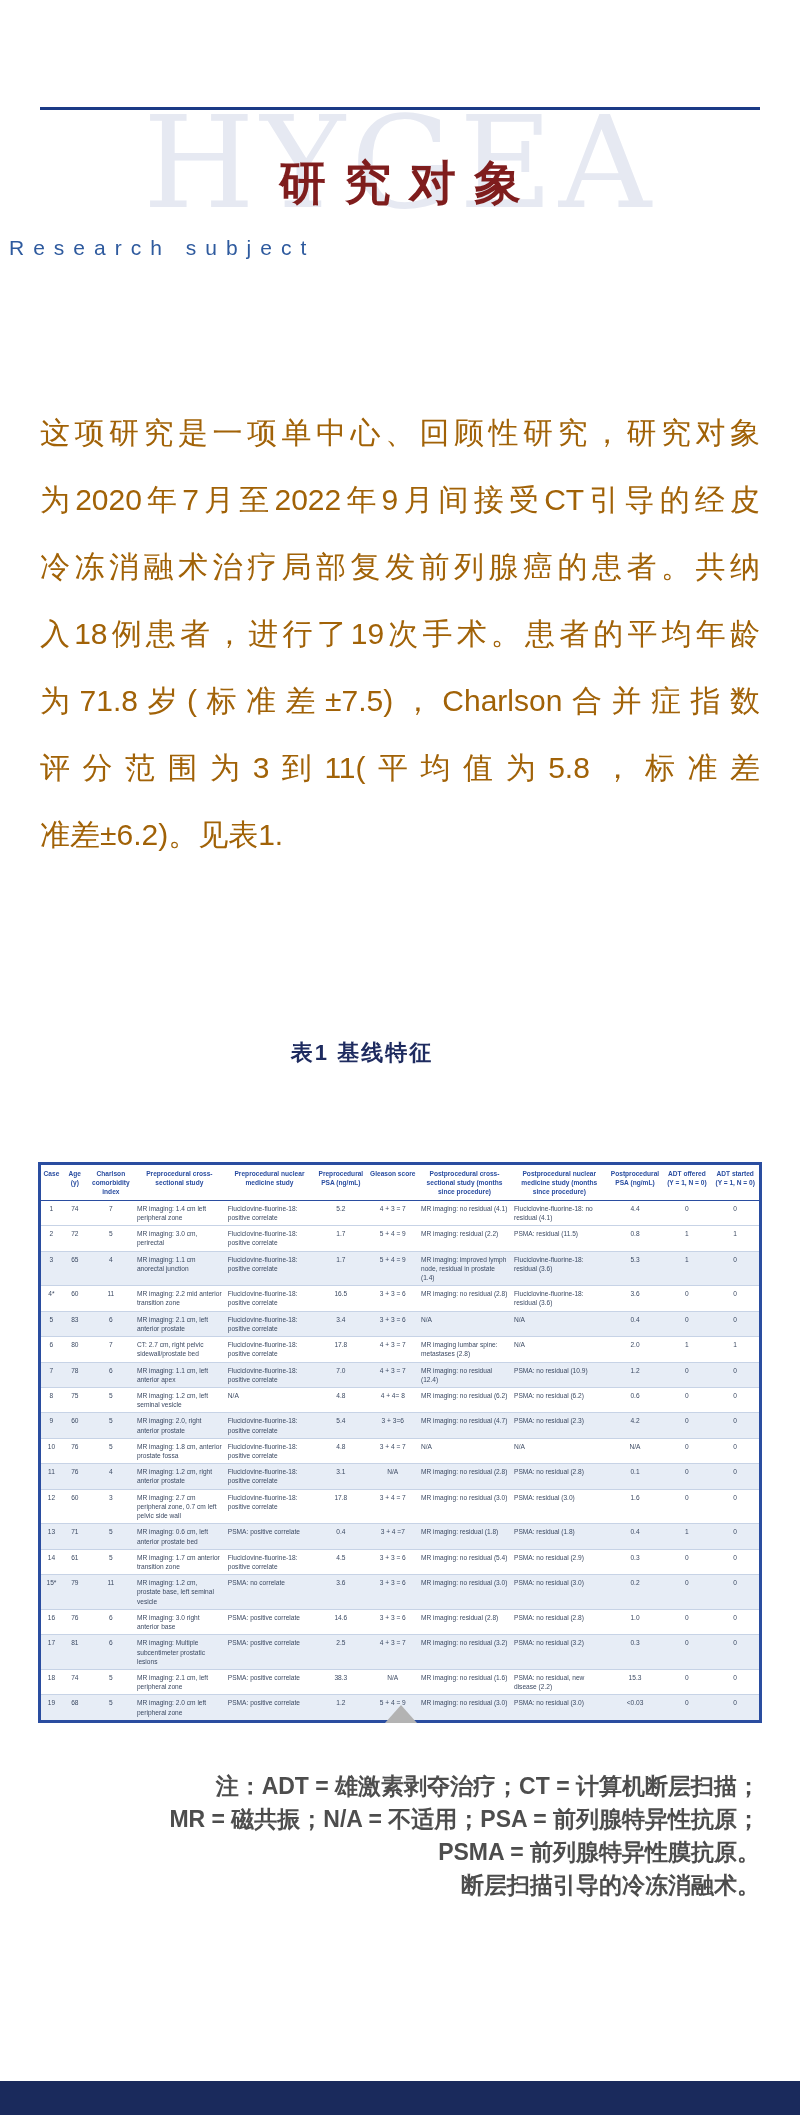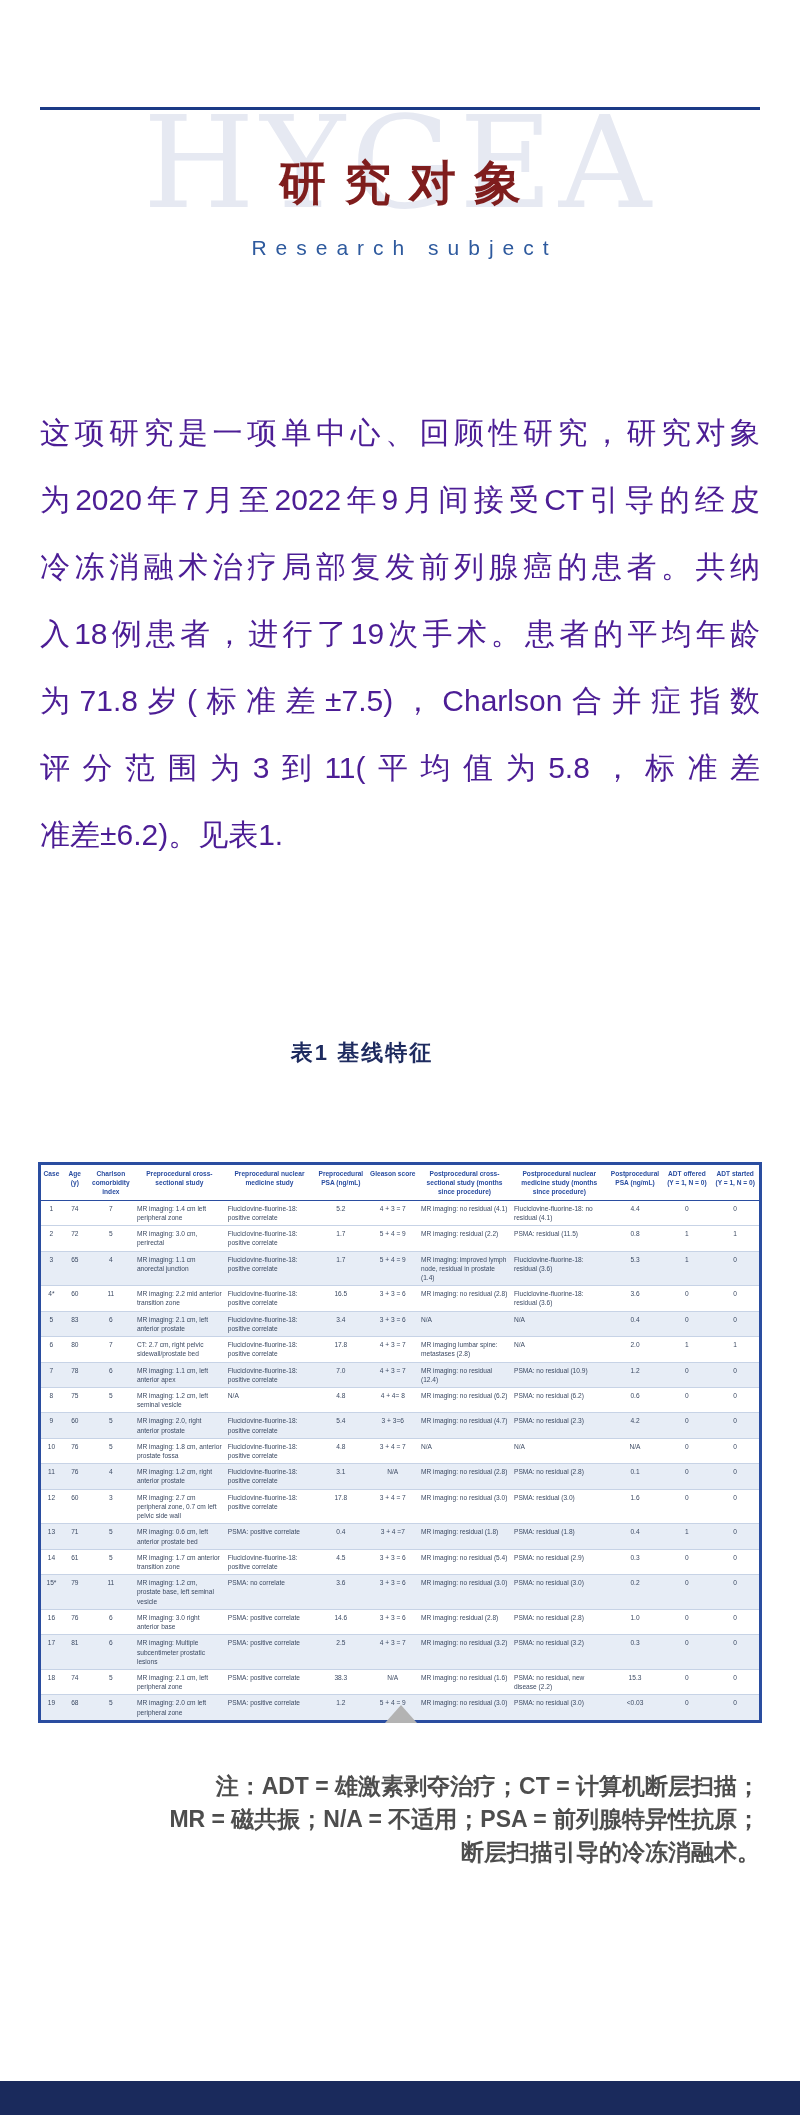--- a/index.html
+++ b/index.html
@@ -7,24 +7,24 @@
   .page { position:relative; width:800px; height:2115px; background:#ffffff; overflow:hidden;
           font-family:"Liberation Sans", sans-serif; }
 
   .top-rule { position:absolute; left:40px; top:107px; width:720px; height:3px; background:#1b3a86; }
 
   .watermark { position:absolute; left:0; top:88px; width:800px; text-align:center;
                font-family:"DejaVu Serif", serif; font-weight:normal; font-size:128px;
                letter-spacing:6px; color:#e6e9f2; user-select:none; }
   .title { position:absolute; left:0; top:152px; width:800px; text-align:center;
            font-size:47px; font-weight:bold; color:#7f1d1d; letter-spacing:18px; text-indent:18px; }
-  .subtitle { position:absolute; left:0; top:236px; width:800px; text-align:center;
+  .subtitle { position:absolute; left:0; top:236px; width:800px; text-align:left;
               font-size:21px; color:#2e5a9e; letter-spacing:9px; text-indent:9px; }
 
-  .intro { position:absolute; left:40px; top:399px; width:720px; color:#4c1d95; font-size:30px; }
+  .intro { position:absolute; left:40px; top:399px; width:720px; color:#a16207; font-size:30px; }
   .intro .ln { line-height:67px; height:67px; text-align:justify; text-align-last:justify; white-space:nowrap; }
   .intro .ln:last-child { text-align-last:left; }
 
   .table-caption { position:absolute; left:0; top:1038px; width:724px; text-align:center;
                    font-size:22px; font-weight:bold; color:#1e2b5f; letter-spacing:2px; }
 
   .table-wrap { position:absolute; left:38px; top:1162px; width:724px; }
   table { width:100%; border-collapse:collapse; table-layout:fixed;
           border:3px solid #2a4da0; background:#ffffff; }
   thead th { font-size:6.6px; font-weight:bold; color:#2a4da0; text-align:center;
@@ -371,17 +371,18 @@
           </tr>
         </tbody>
     </table>
   </div>
 
   <div class="collapse-arrow"></div>
 
   <div class="notes">
     <div class="nln">注：ADT = 雄激素剥夺治疗；CT = 计算机断层扫描；</div>
     <div class="nln">MR = 磁共振；N/A = 不适用；PSA = 前列腺特异性抗原；</div>
+    <div class="nln">PSMA = 前列腺特异性膜抗原。</div>
     <div class="nln">断层扫描引导的冷冻消融术。</div>
   </div>
 
   <div class="footer-bar"></div>
 </div>
 
 </body></html>

